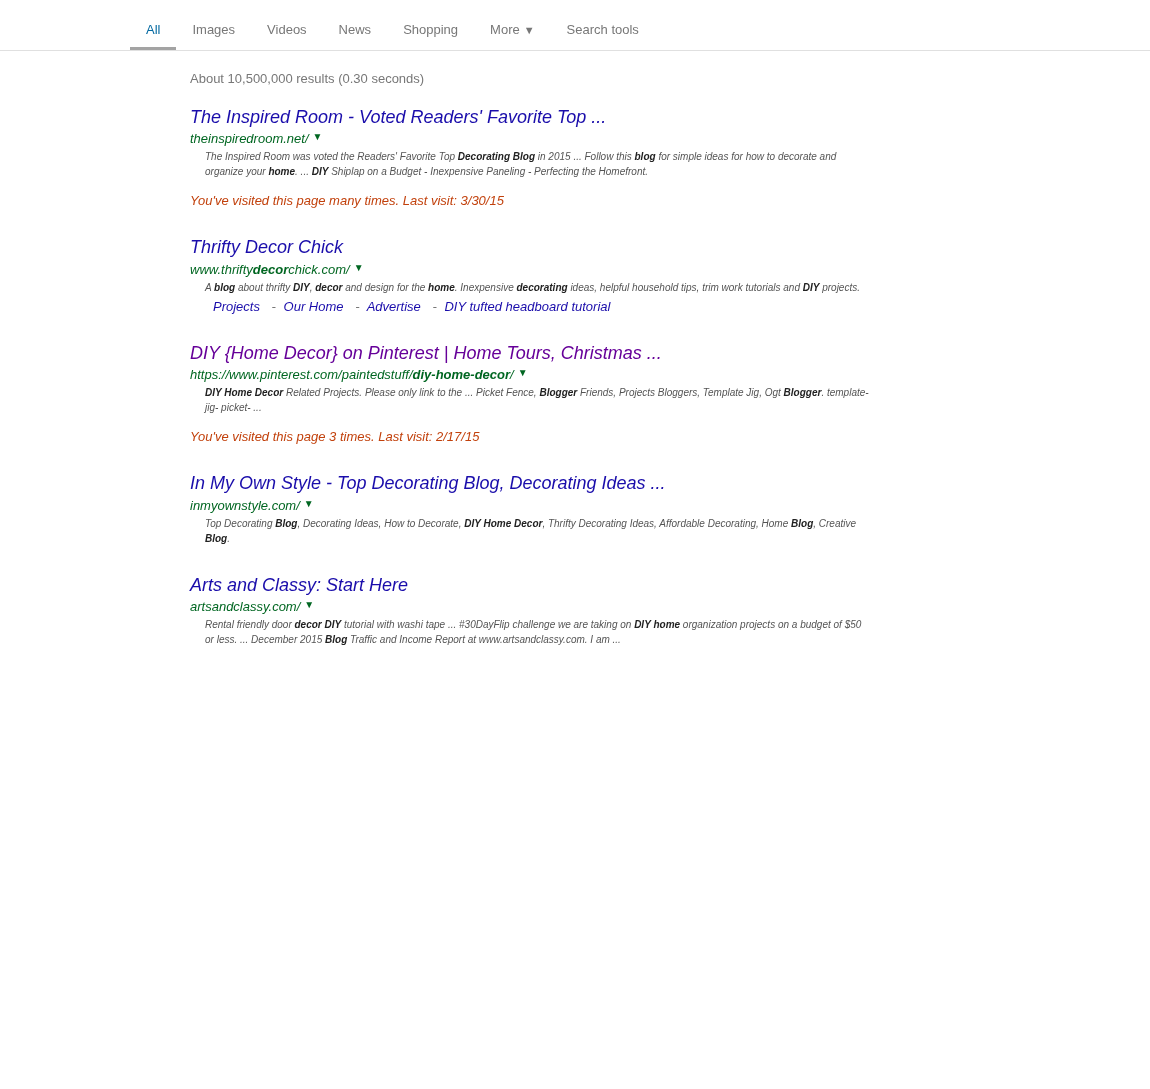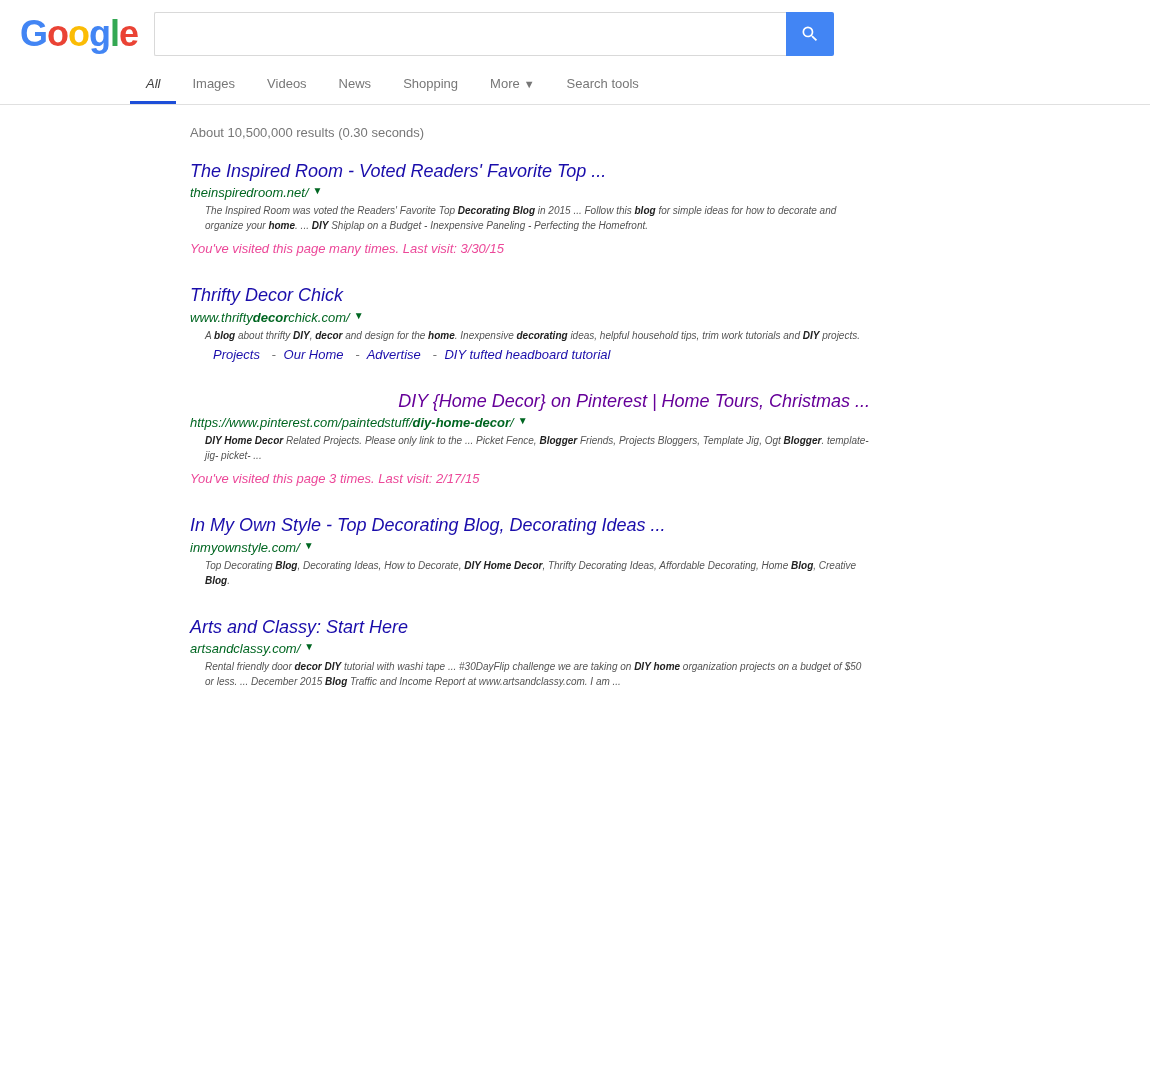--- a/index.html
+++ b/index.html
@@ -76,24 +76,23 @@
       font-size: 13px;
       color: #777;
       cursor: pointer;
       border-bottom: 3px solid transparent;
       white-space: nowrap;
       display: flex;
       align-items: center;
       gap: 4px;
     }
     .nav-tab.active {
-      color: #404040;
-      border-bottom: 3px solid #1d4ed8;
+      color: #0369a1;
+      border-bottom: 3px solid #a3a3a3;
       font-weight: normal;
-      font-style: italic;
     }
     #main {
       background: #fff;
       min-height: 100vh;
       padding: 20px 20px 20px 190px;
     }
     #results-count {
       color: #777;
       font-size: 13px;
       margin-bottom: 20px;
@@ -106,21 +105,20 @@
     .result-title {
       font-size: 18px;
       color: #1a0dab;
       cursor: pointer;
       text-decoration: none;
       display: block;
       line-height: 1.3;
     }
     .result-title.visited {
       color: #609;
-      text-align: right;
     }
     .result-url-row {
       display: flex;
       align-items: flex-start;
       gap: 4px;
       margin: 2px 0 3px 0;
     }
     .result-url {
       color: #006621;
       font-size: 13px;
@@ -137,23 +135,23 @@
       color: #545454;
       font-size: 10px;
       line-height: 1.5;
       margin-left: 15px;
     }
     .result-snippet strong {
       font-weight: bold;
       color: #222;
     }
     .result-visit-info {
-      color: #ec4899;
-      font-size: 13px;
-      margin-top: 8px;
+      color: #c2410c;
+      font-size: 13px;
+      margin-top: 14px;
     }
     .result-sitelinks {
       color: #1a0dab;
       font-size: 13px;
       margin-top: 4px;
       margin-left: 23px;
     }
     .result-sitelinks a {
       color: #1a0dab;
       text-decoration: none;
@@ -165,33 +163,20 @@
     }
     .more-arrow {
       font-size: 11px;
       vertical-align: middle;
     }
   </style>
 </head>
 <body>
 
 <div id="header">
-  <div id="header-top">
-    <div id="logo">
-      <span class="logo-g">G</span><span class="logo-o1">o</span><span class="logo-o2">o</span><span class="logo-g2">g</span><span class="logo-l">l</span><span class="logo-e">e</span>
-    </div>
-    <div id="search-bar">
-      <input id="search-input" type="text" style="">
-      <button id="search-button">
-        <svg viewBox="0 0 24 24">
-          <path d="M15.5 14h-.79l-.28-.27A6.471 6.471 0 0 0 16 9.5 6.5 6.5 0 1 0 9.5 16c1.61 0 3.09-.59 4.23-1.57l.27.28v.79l5 4.99L20.49 19l-4.99-5zm-6 0C7.01 14 5 11.99 5 9.5S7.01 5 9.5 5 14 7.01 14 9.5 11.99 14 9.5 14z"></path>
-        </svg>
-      </button>
-    </div>
-  </div>
   <nav id="nav-tabs">
     <div class="nav-tab active">
       <span>All</span>
     </div>
     <div class="nav-tab">
       <span>Images</span>
     </div>
     <div class="nav-tab">
       <span>Videos</span>
     </div>

